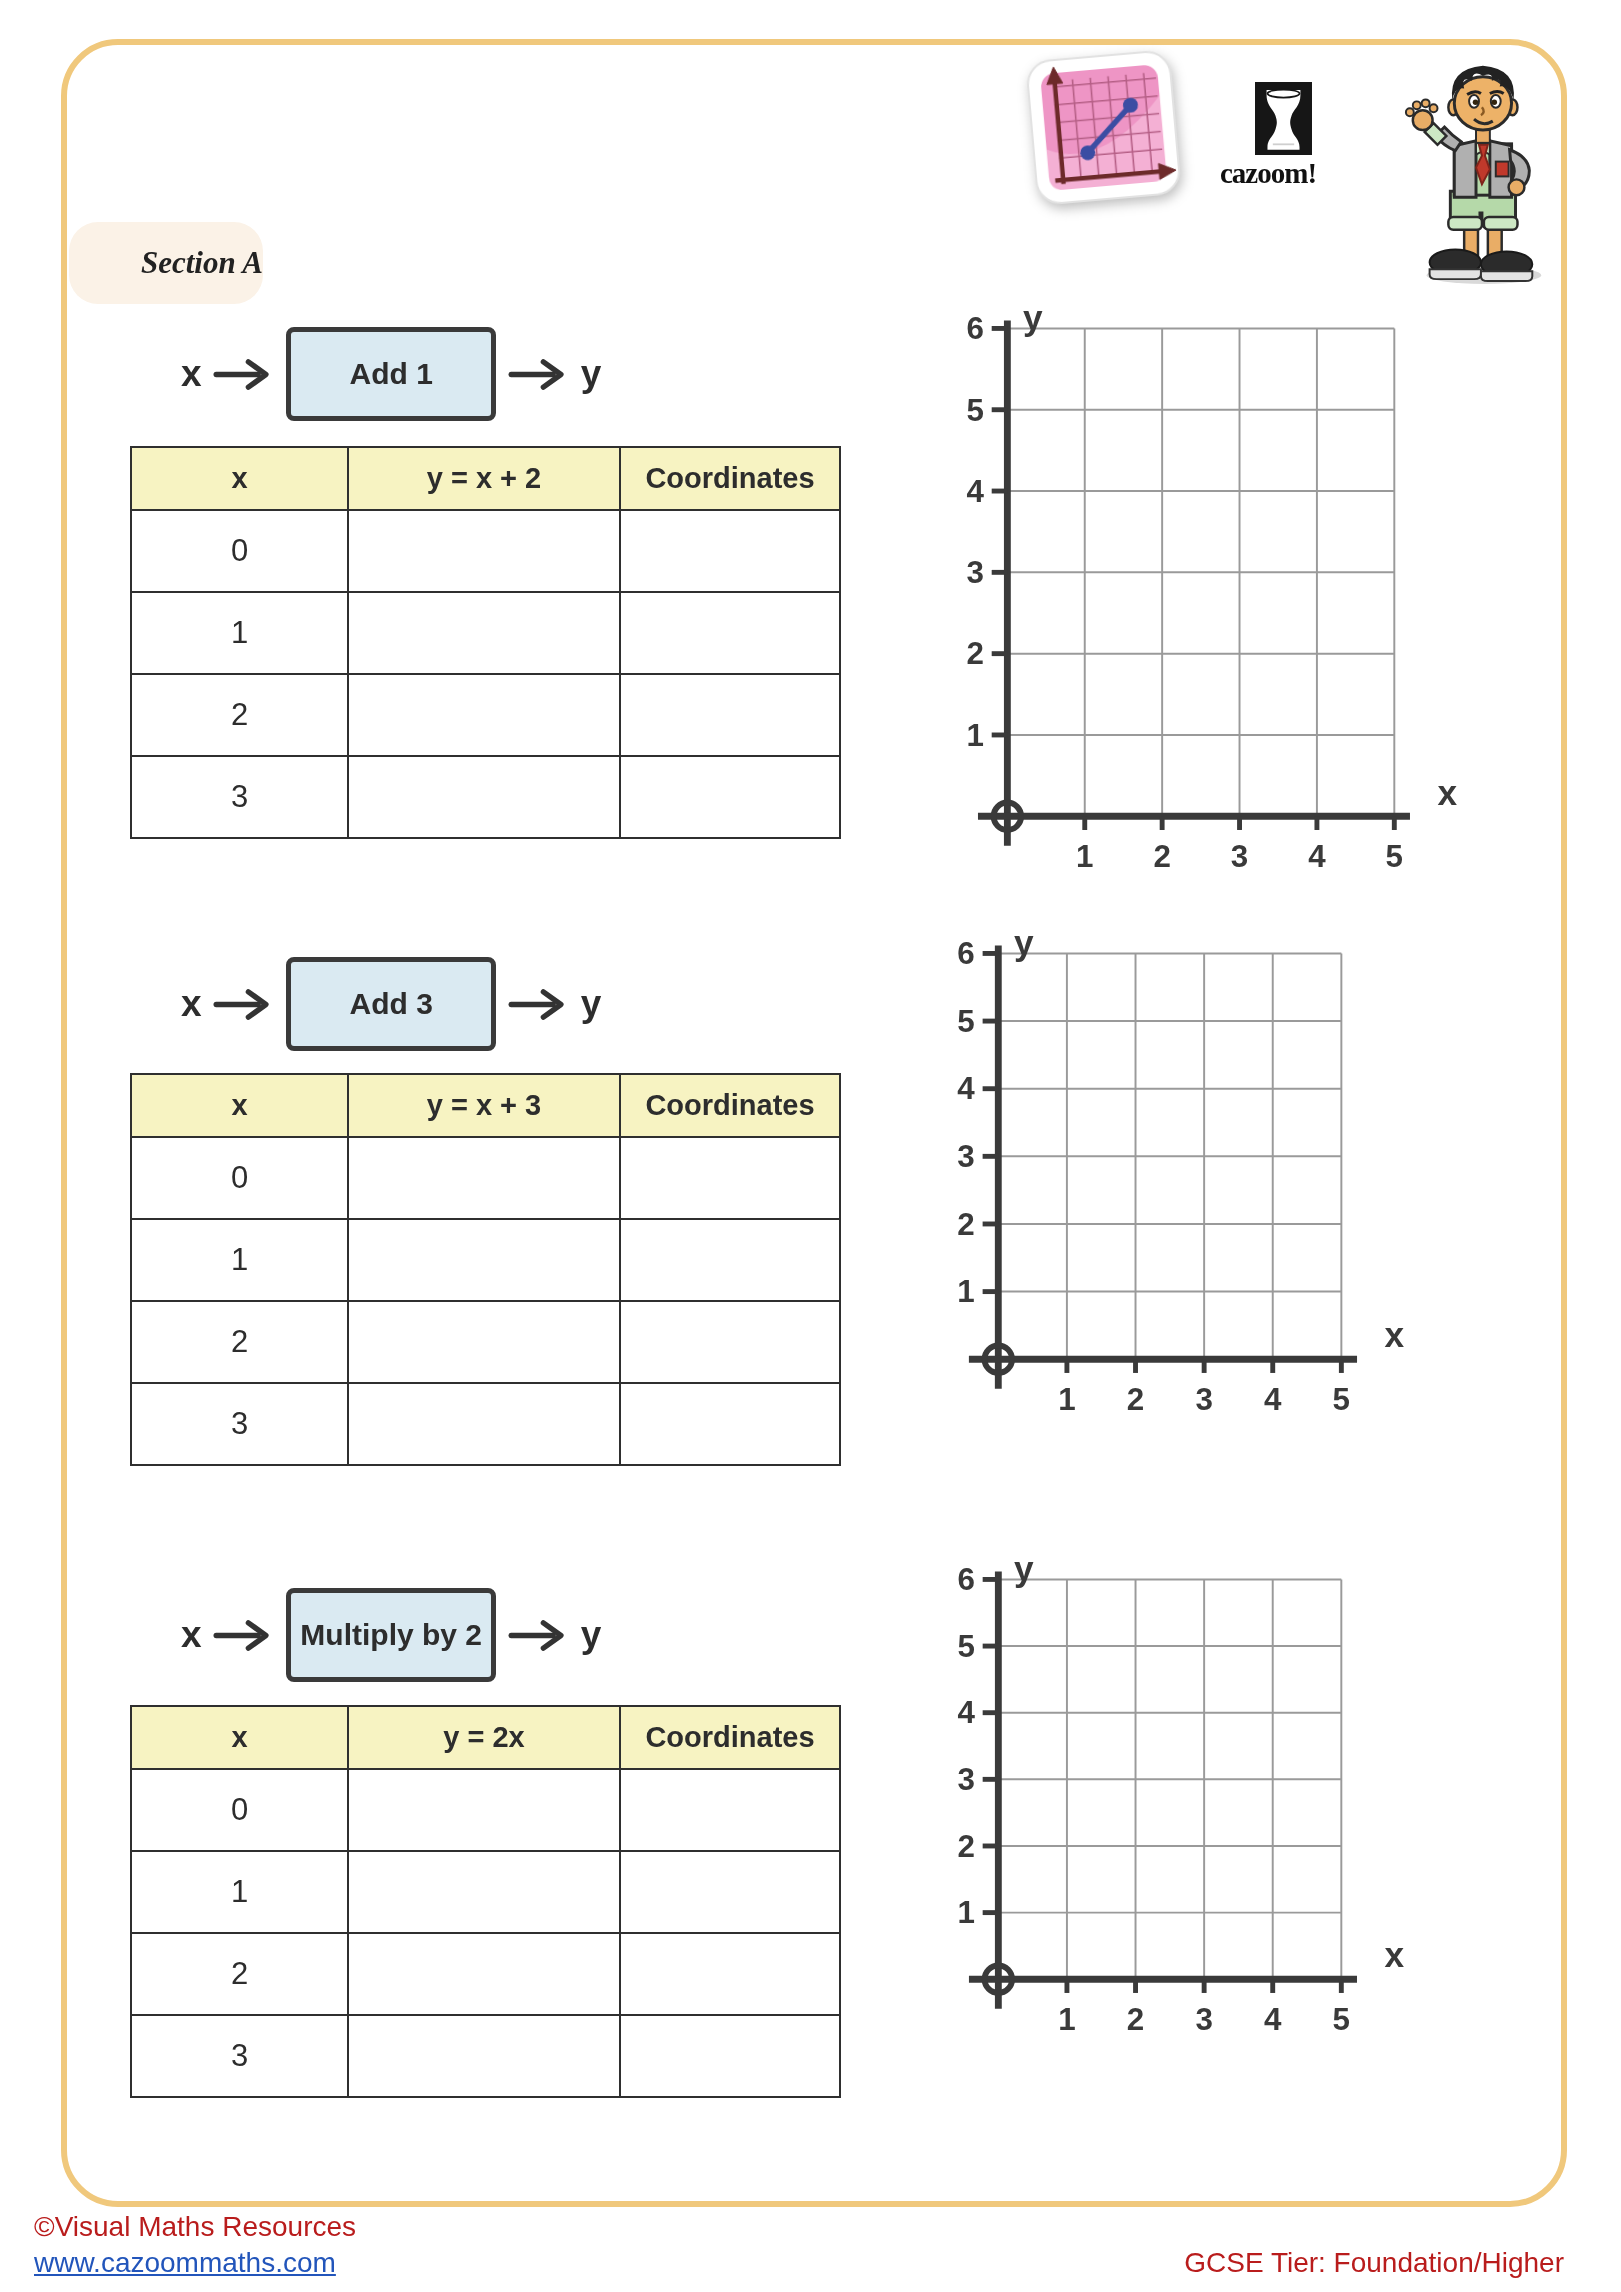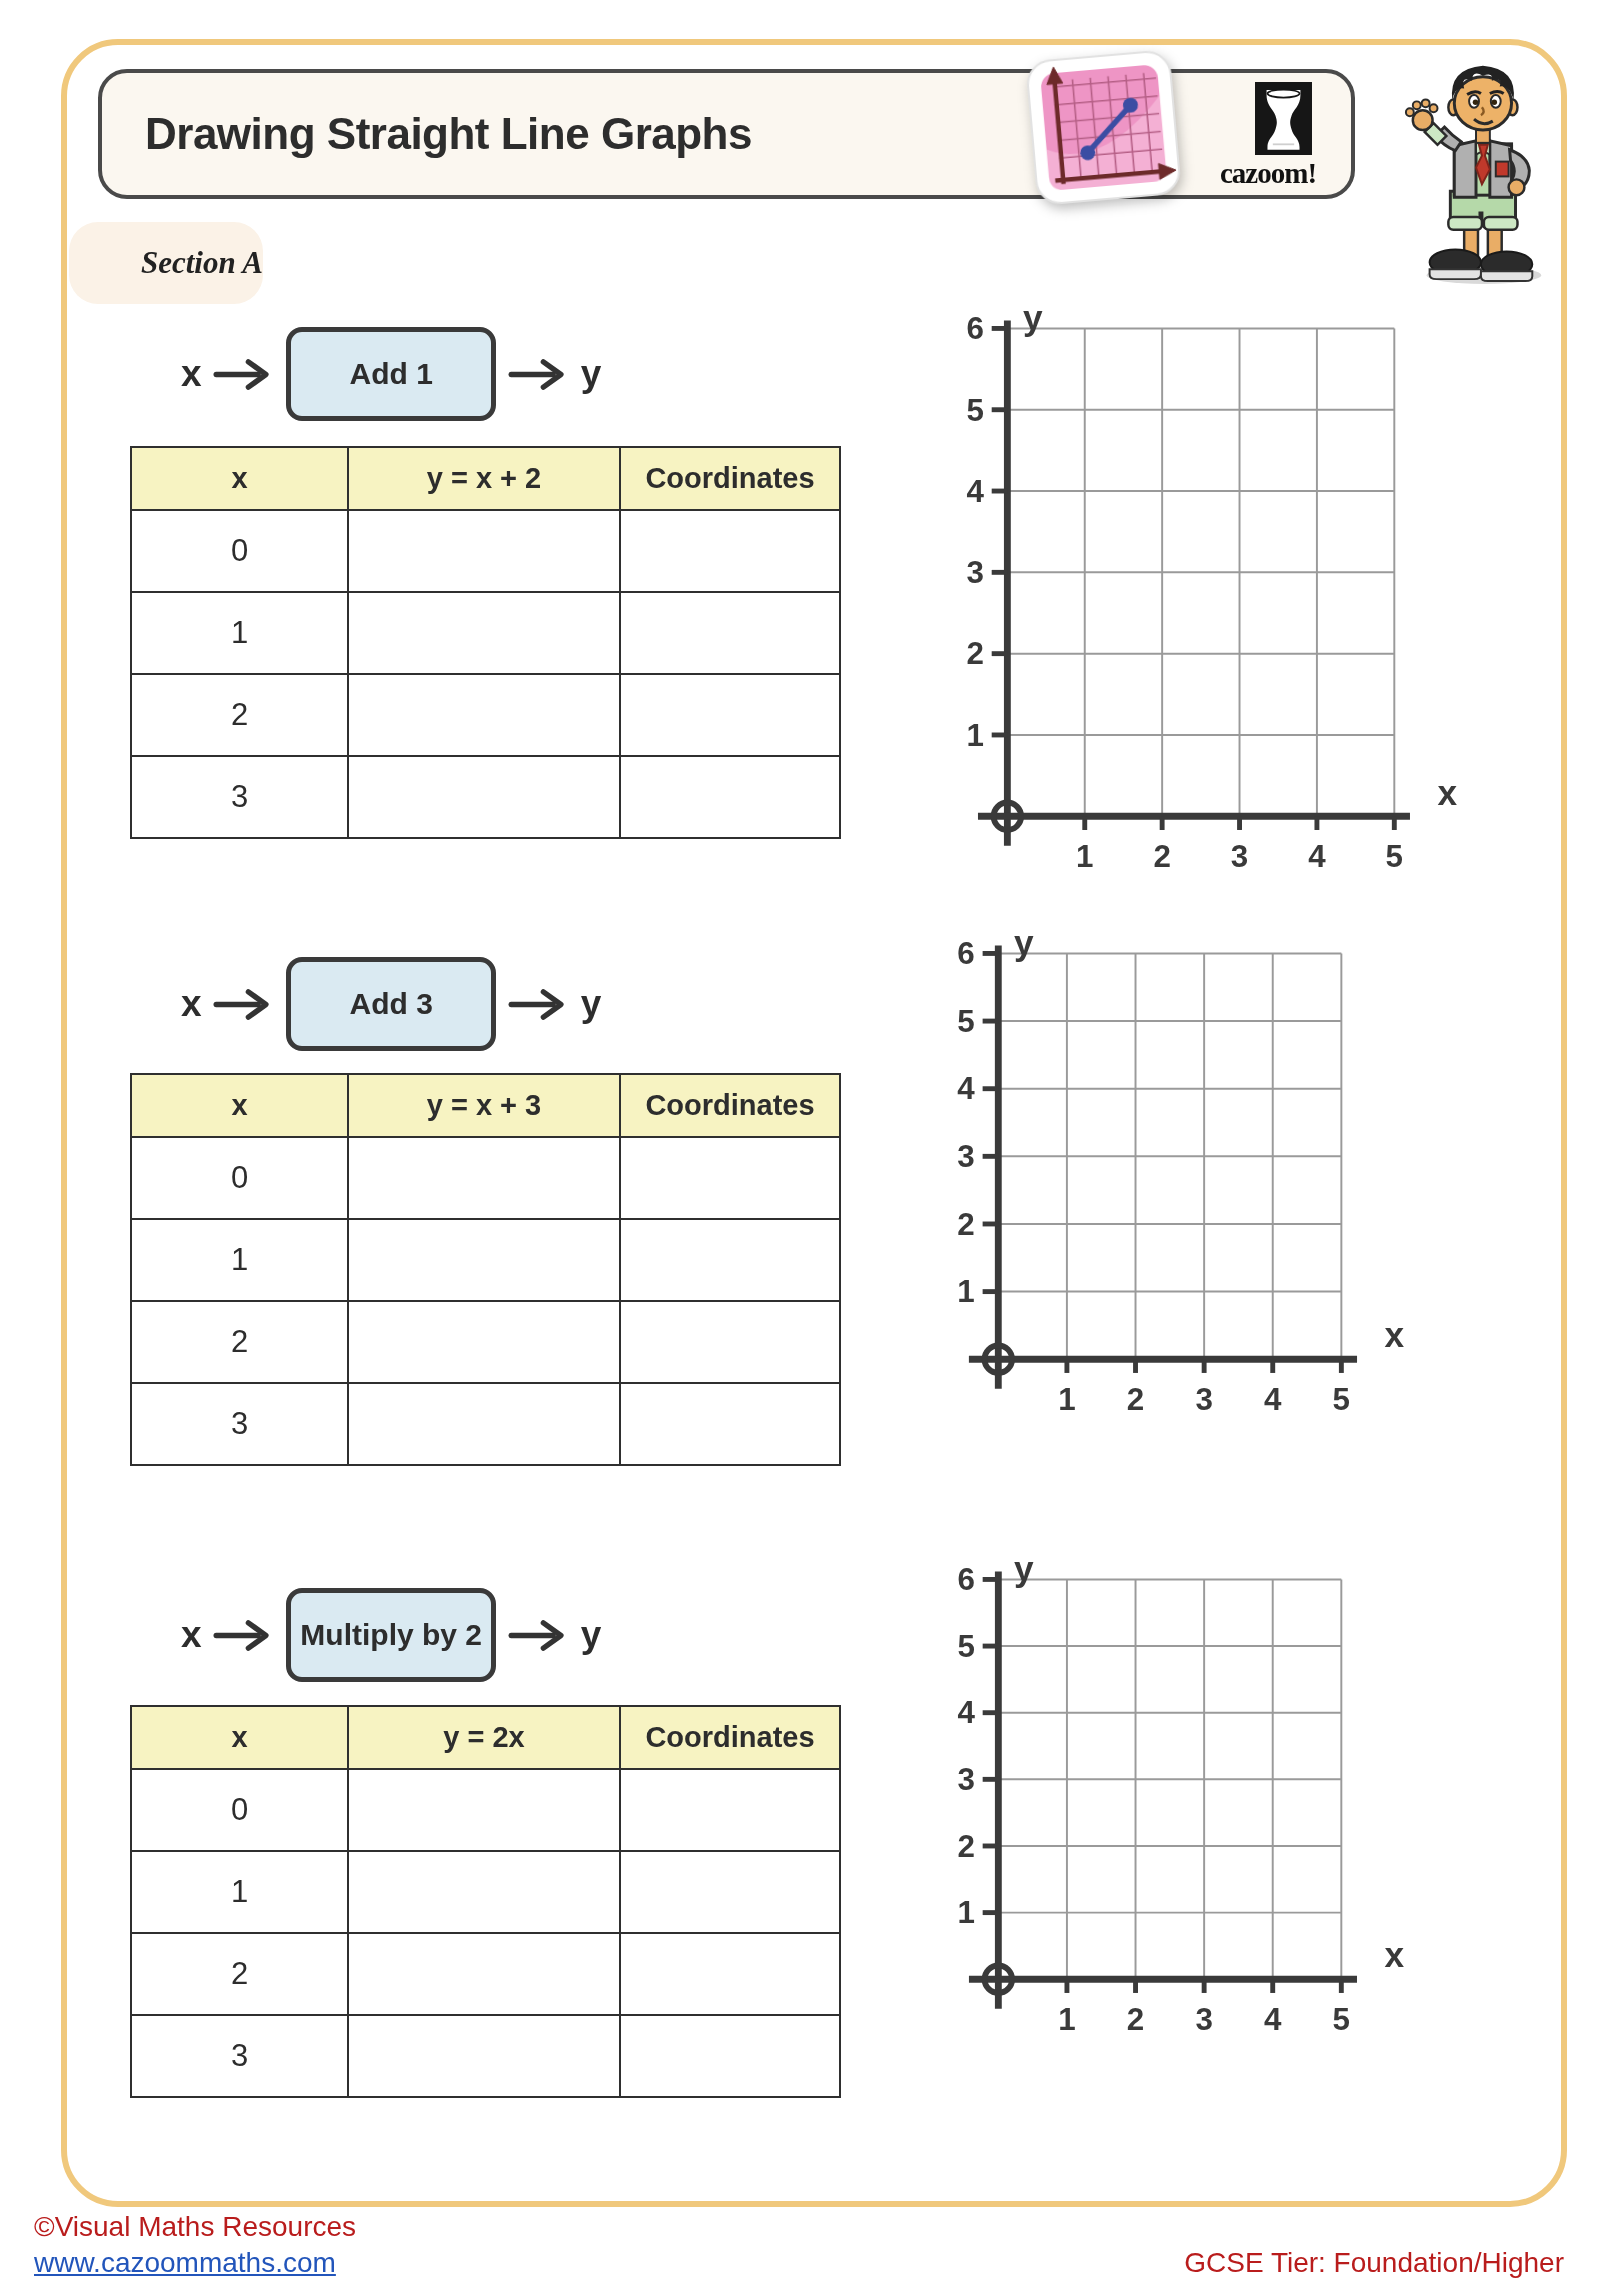--- a/index.html
+++ b/index.html
@@ -36,21 +36,21 @@
                       font-weight:bold;font-size:31px;color:#222;}
   .instruction{position:absolute;left:319px;top:222px;height:82px;display:flex;
                align-items:center;font-family:"Liberation Serif",serif;font-style:italic;
                font-size:29px;color:#222;}
 
   
   .machine{position:absolute;left:181px;display:flex;align-items:center;gap:11.8px;height:94px;}
   .m0{top:327px;} .m1{top:957px;} .m2{top:1588px;}
   .var{font-size:37px;font-weight:bold;color:#2d2d2d;}
   .mbox{width:210px;height:94px;box-sizing:border-box;background:#daeaf2;
-        border:5.9px solid #3a3a3a;border-radius:16px;display:flex;align-items:center;
+        border:5.9px solid #3a3a3a;border-radius:8px;display:flex;align-items:center;
         justify-content:center;font-size:30px;font-weight:bold;color:#2d2d2d;}
 
   
   .xy-table{position:absolute;left:130px;width:708px;border-collapse:collapse;
             table-layout:fixed;}
   .t0{top:446px;} .t1{top:1073px;} .t2{top:1705px;}
   .xy-table th,.xy-table td{border:2.9px solid #2f2f2f;text-align:center;padding:0;}
   .xy-table th{height:61px;background:#f7f3c2;font-size:29px;font-weight:bold;color:#2d2d2d;}
   .xy-table td{height:80px;font-size:31px;background:#fff;color:#2d2d2d;}
   .col-x{width:217px;} .col-rule{width:272px;} .col-coord{width:220px;}
@@ -68,23 +68,20 @@
   .foot-topic{left:0;right:0;top:2247px;text-align:center;}
   .foot-tier{right:57px;top:2247px;}
 </style>
 </head>
 <body>
 
 <div id="page">
 
   <div class="frame"></div>
 
-  <div class="title-box">
-    <h1>Drawing Straight Line Graphs</h1>
-  </div>
 
   <div class="sticker">
     <svg width="149" height="149" viewBox="0 0 150 150">
       <rect x="3" y="3" width="144" height="144" rx="24" fill="#ffffff" stroke="#e2e2e2" stroke-width="2"></rect>
       <rect x="16" y="16" width="118" height="118" rx="14" fill="#ee95c5"></rect>
       <path d="M16,92 Q70,118 134,48 L134,120 Q134,134 120,134 L30,134 Q16,134 16,120 Z" fill="#f6b9d8" opacity="0.75"></path>
       <g stroke="#b55f86" stroke-width="1.6">
         <line x1="48" y1="24" x2="48" y2="122"></line>
           <line x1="66" y1="24" x2="66" y2="122"></line>
         <line x1="84" y1="24" x2="84" y2="122"></line>

